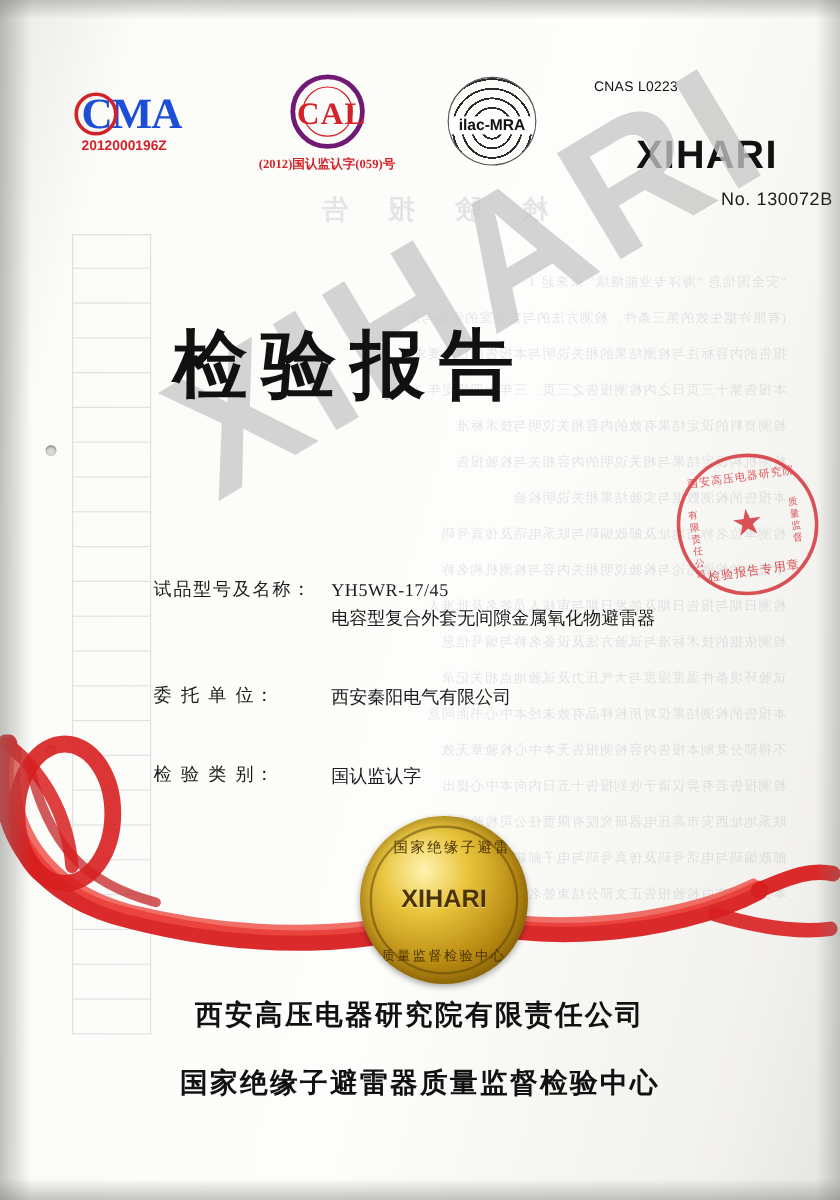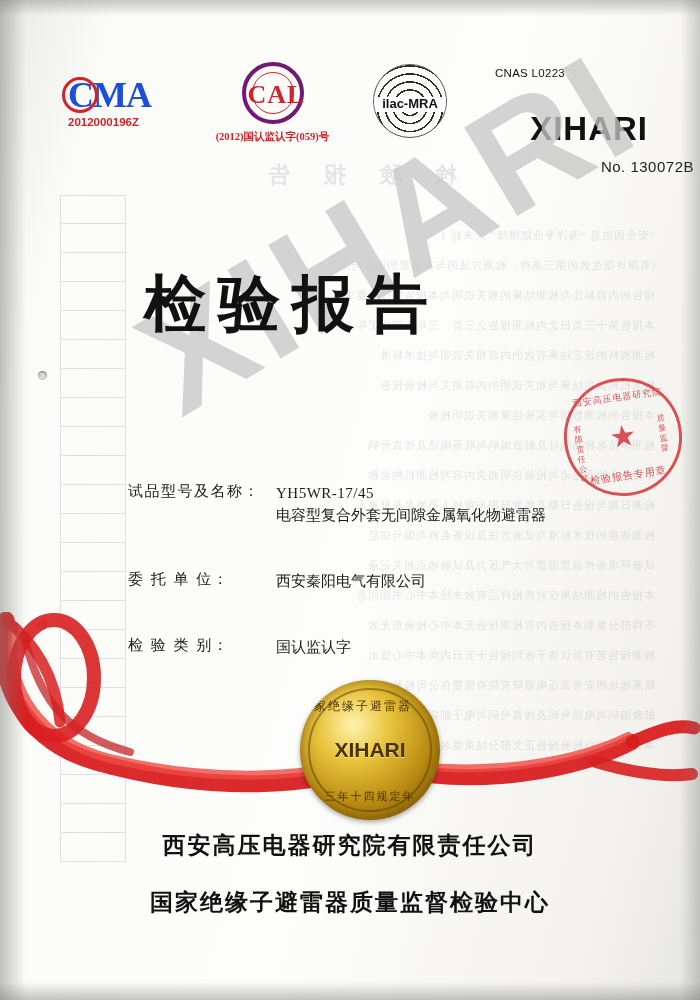--- a/index.html
+++ b/index.html
@@ -330,21 +330,21 @@
     text-align: center;
     font-family: "Liberation Sans", sans-serif;
     font-weight: bold;
     font-size: 21px;
     color: #4a3203;
     letter-spacing: 0px;
     text-shadow: 0 1px 0 rgba(255,240,170,0.7);
   }
   .seal-gold .gold-cn-top {
     position: absolute; left: 0; right: 0; top: 18px;
-    text-align: left;
+    text-align: right;
     font-family: "DejaVu Sans", sans-serif;
     font-size: 12px;
     color: #4a3203;
     letter-spacing: 2px;
   }
   .seal-gold .gold-cn-bot {
     position: absolute; left: 0; right: 0; bottom: 16px;
     text-align: center;
     font-family: "DejaVu Sans", sans-serif;
     font-size: 11px;
@@ -521,21 +521,21 @@
     </g>
     <g fill="#d81f20" opacity="0.9">
       <ellipse cx="54" cy="66" rx="40" ry="58" fill="none" stroke="#d81f20" stroke-width="14"></ellipse>
     </g>
   </svg>
 
   <div class="seal-gold">
     <div class="ring1"></div>
     <div class="gold-cn-top">国家绝缘子避雷器</div>
     <div class="gold-text">XIHARI</div>
-    <div class="gold-cn-bot">三年十四规定年</div>
+    <div class="gold-cn-bot">质量监督检验中心</div>
   </div>
 
   <div class="footer">
     <div class="org1">西安高压电器研究院有限责任公司</div>
     <div class="org2">国家绝缘子避雷器质量监督检验中心</div>
   </div>
 
   <div class="edge-shadow-left"></div>
   <div class="edge-shadow-right"></div>
   <div class="edge-shadow-top"></div>

